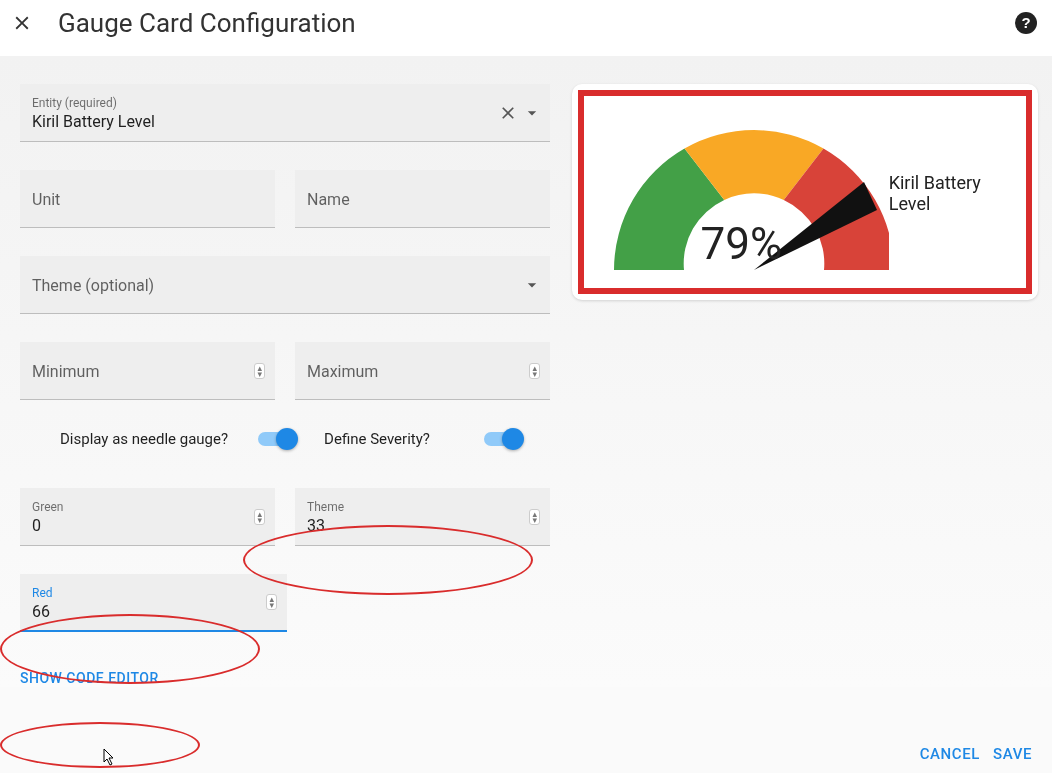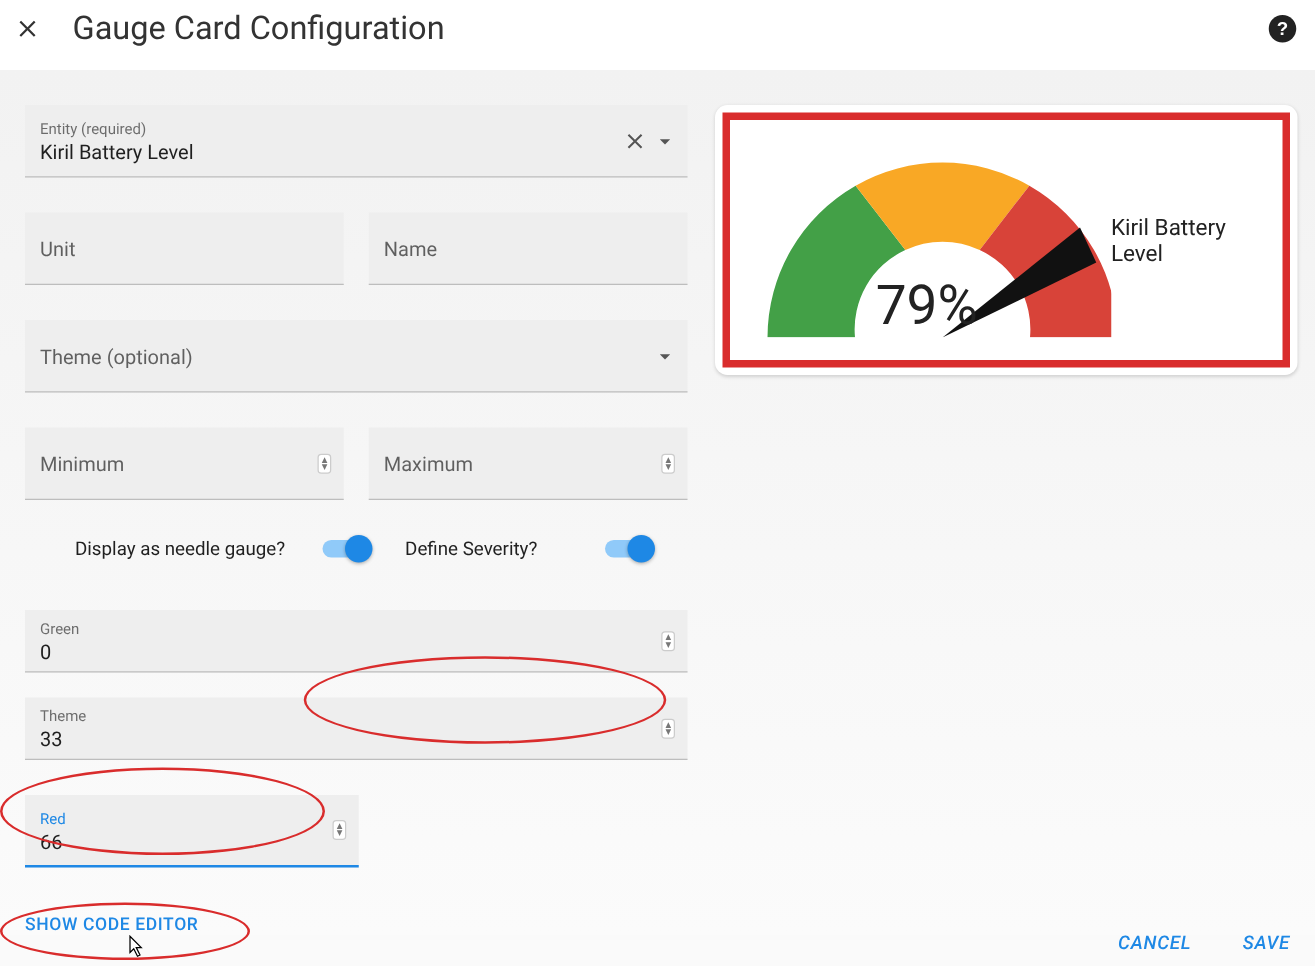--- a/index.html
+++ b/index.html
@@ -95,21 +95,21 @@
     width:22px;height:22px;border-radius:50%;
     background:#1e88e5;
     box-shadow:0 1px 3px rgba(0,0,0,0.3);
   }
   .code-link{
     color:#1e88e5; font-weight:500; font-size:14px; letter-spacing:0.5px;
     margin-top: 38px; display:inline-block; cursor:pointer;
   }
   .footer{
     position:absolute; bottom:10px; right:20px;
-    display:flex; gap:41px;font-style:italic;
+    display:flex; gap:13px;
   }
   .footer-btn{
     color:#1e88e5; font-weight:500; font-size:15px; letter-spacing:0.6px;
     cursor:pointer;
   }
   
   .card{
     background:#fff;
     border-radius:10px;
     box-shadow:0 1px 3px rgba(0,0,0,0.15);
@@ -224,21 +224,21 @@
       <span class="switch-label">Display as needle gauge?</span>
       <div class="switch">
           <div class="knob"></div>
         </div>
       <span class="switch-label">Define Severity?</span>
       <div class="switch" style="margin-left:auto;">
           <div class="knob"></div>
         </div>
     </div>
 
-    <div class="row" style="margin-top:40px;flex-direction:column;">
+    <div class="row" style="margin-top:40px;">
       <div class="field half">
         <span class="field-label">Green</span>
         <span class="field-value">0</span>
         <div class="stepper">
             <span class="up">▴</span>
             <span class="down">▾</span>
           </div>
       </div>
       <div class="field half">
         <span class="field-label">Theme</span>

